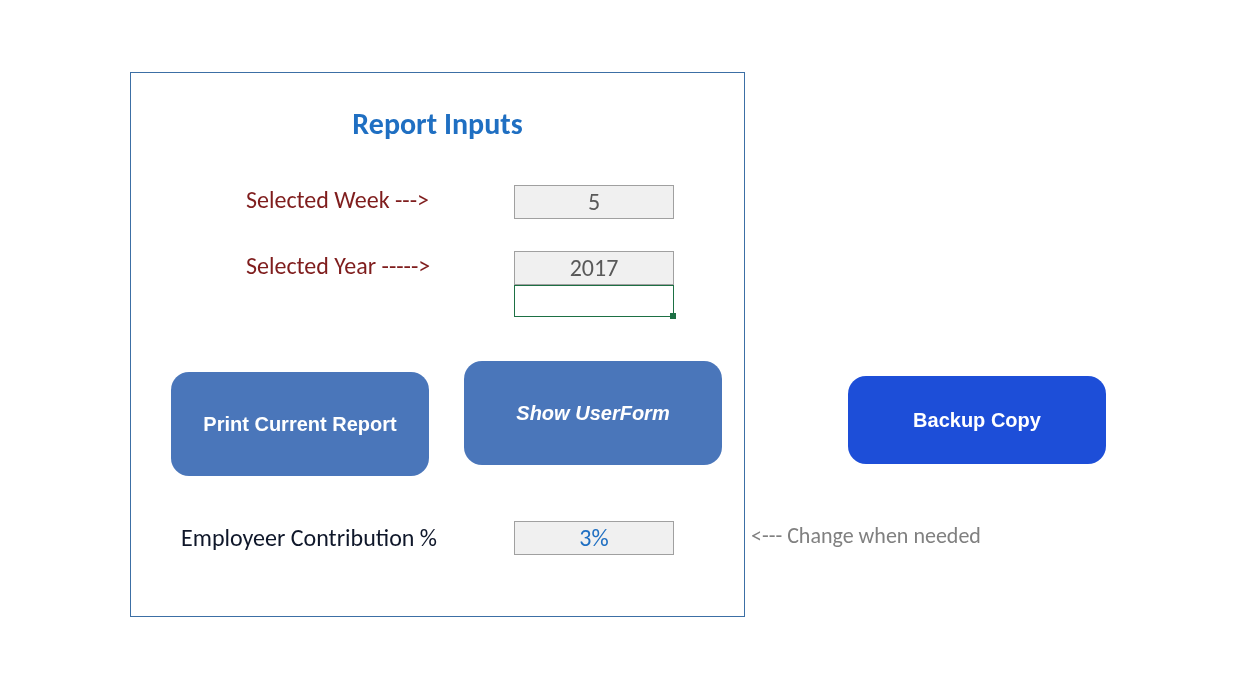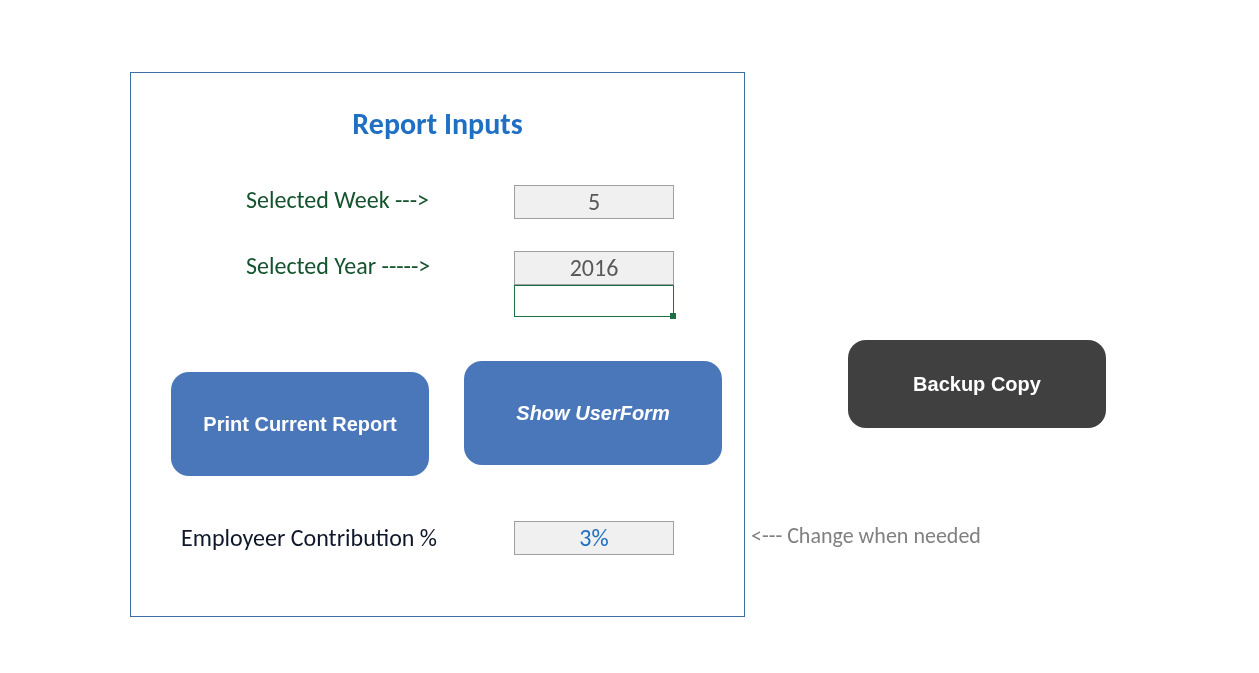--- a/index.html
+++ b/index.html
@@ -38,21 +38,21 @@
     .row-year {
       position: absolute;
       top: 178px;
       left: 0;
       width: 100%;
     }
     .label-week, .label-year {
       position: absolute;
       left: 115px;
       font-size: 24px;
-      color: #14532d;
+      color: #7f1d1d;
       top: 0;
     }
     .cell-input {
       position: absolute;
       left: 383px;
       width: 160px;
       height: 34px;
       background: #f0f0f0;
       border: 1px solid #a0a0a0;
       text-align: center;
@@ -102,24 +102,24 @@
     .btn-userform {
       left: 333px;
       top: 288px;
       width: 258px;
       height: 104px;
       font-style: italic;
     }
     .btn-backup {
       position: absolute;
       left: 848px;
-      top: 340px;
+      top: 376px;
       width: 258px;
       height: 88px;
-      background: #404040;
+      background: #1d4ed8;
       color: #ffffff;
       font-weight: bold;
       font-size: 20px;
       border: none;
       border-radius: 18px;
       text-align: center;
       display: flex;
       align-items: center;
       justify-content: center;
       cursor: pointer;
@@ -164,21 +164,21 @@
 <div class="panel">
   <div class="panel-title">Report Inputs</div>
 
   <div class="row-week">
     <div class="label-week">Selected Week ---&gt;</div>
     <div class="cell-input">5</div>
   </div>
 
   <div class="row-year">
     <div class="label-year">Selected Year -----&gt;</div>
-    <div class="cell-input">2016</div>
+    <div class="cell-input">2017</div>
   </div>
 
   <div class="cell-below-year">
     <div class="cell-handle"></div>
   </div>
 
   <button class="btn btn-print">Print Current Report</button>
   <button class="btn btn-userform">Show UserForm</button>
 
   <div class="row-contrib">

